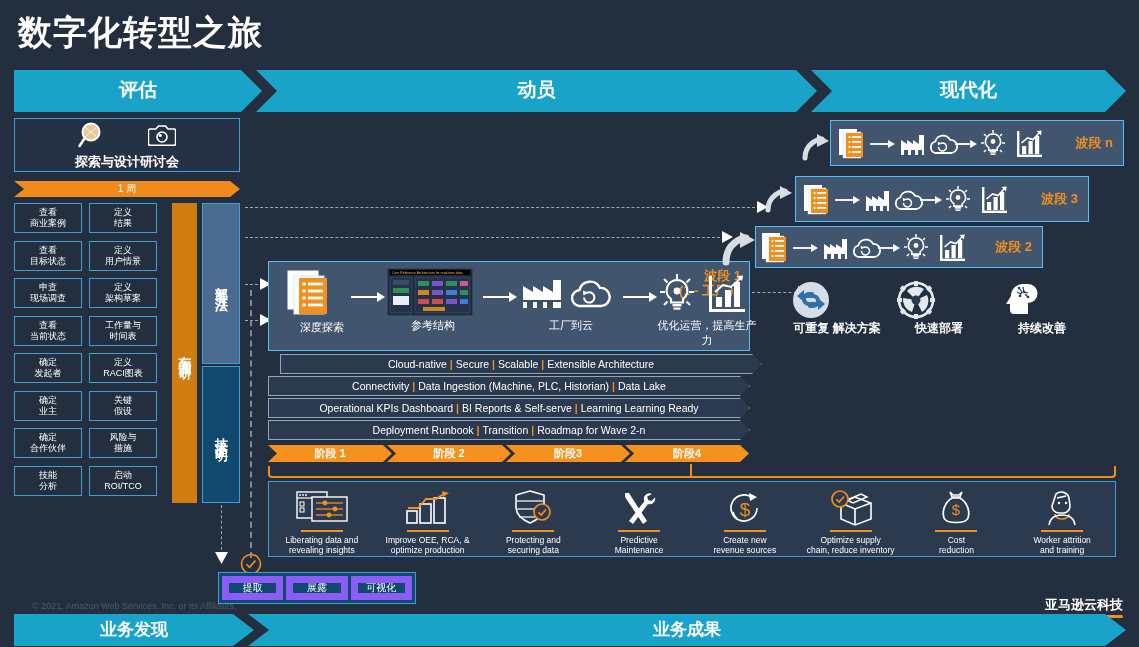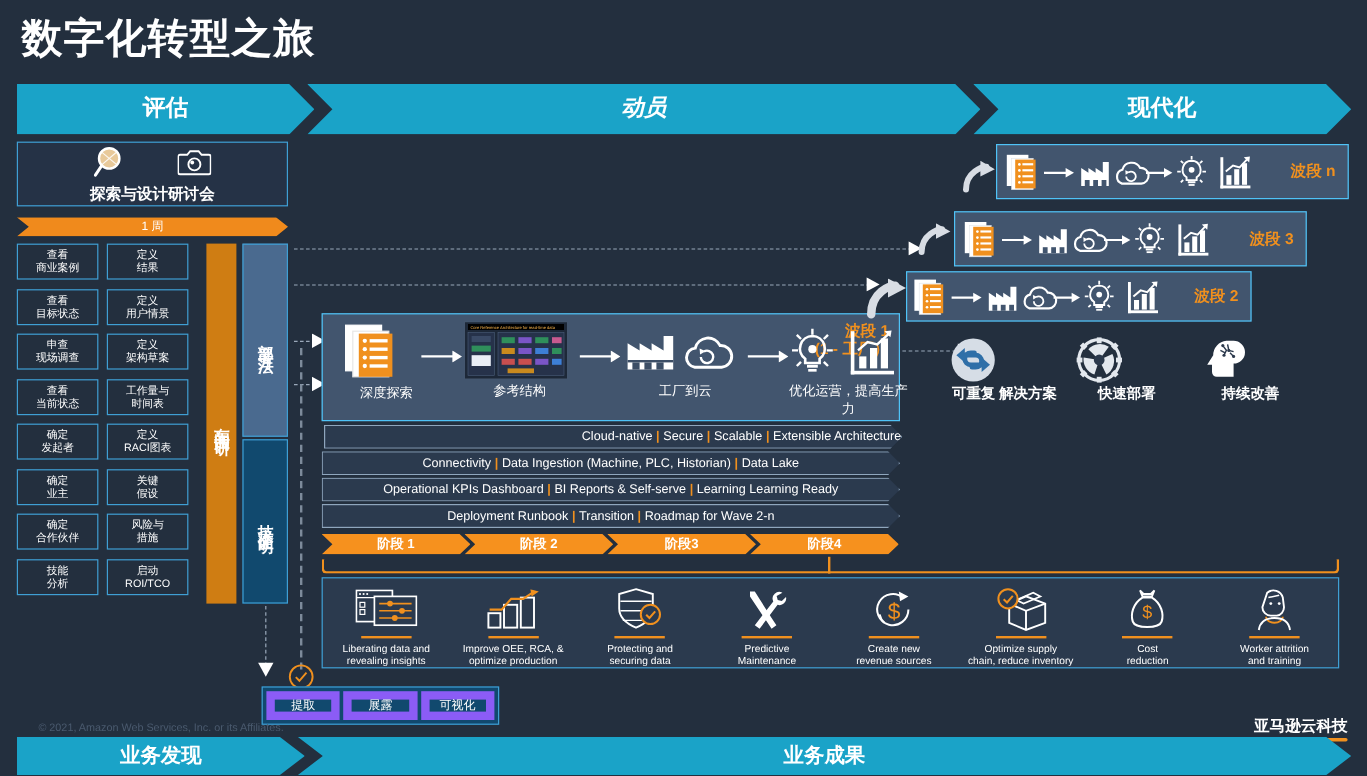--- a/index.html
+++ b/index.html
@@ -115,21 +115,21 @@
 <body>
 
 <div class="stage">
 
   <div class="abs" id="title">数字化转型之旅</div>
 
   <div class="abs" style="left:14px; top:70px; width:1112px; height:42px;">
     <div class="chev cut-r" style="left:0px;   top:0; width:248px;">
       <span class="chev-label">评估</span>
     </div>
-    <div class="chev cut-lr" style="left:242px; top:0; width:561px;font-style:italic;">
+    <div class="chev cut-lr" style="left:242px; top:0; width:561px;">
       <span class="chev-label">动员</span>
     </div>
     <div class="chev cut-lr" style="left:797px; top:0; width:315px;">
       <span class="chev-label">现代化</span>
     </div>
   </div>
 
   <div class="abs workshop" style="left:14px; top:118px; width:226px; height:54px;">
     <div style="display:flex; align-items:center; justify-content:center; gap:40px; height:30px; margin-top:2px;">
       <span>
@@ -606,21 +606,21 @@
         <circle cx="19" cy="7" r="1.3" fill="#2c3a4d"></circle>
           <circle cx="24" cy="11" r="1.3" fill="#2c3a4d"></circle>
         <circle cx="28" cy="16" r="1.3" fill="#2c3a4d"></circle>
           <circle cx="20" cy="15" r="1.3" fill="#2c3a4d"></circle>
       </svg>
     </span>
     <div class="bf-text">持续改善</div>
   </div>
 
   <div class="abs" id="arch-stack" style="left:268px; top:354px; width:482px; height:86px;">
-      <div class="arch" style="left: 2px; top: 0px; width: 482px; justify-content: flex-end;">
+      <div class="arch" style="left: 12px; top: 0px; width: 482px;">
         <span><span>Cloud-native</span><span class="sep">|</span><span>Secure</span><span class="sep">|</span><span>Scalable</span><span class="sep">|</span><span>Extensible Architecture</span></span>
       </div>
       <div class="arch" style="left: 0px; top: 22px; width: 482px;">
         <span><span>Connectivity</span><span class="sep">|</span><span>Data Ingestion (Machine, PLC, Historian)</span><span class="sep">|</span><span>Data Lake</span></span>
       </div>
       <div class="arch" style="left: 0px; top: 44px; width: 482px;">
         <span><span>Operational KPIs Dashboard</span><span class="sep">|</span><span>BI Reports &amp; Self-serve</span><span class="sep">|</span><span>Learning Learning Ready</span></span>
       </div>
       <div class="arch" style="left: 0px; top: 66px; width: 482px;">
         <span><span>Deployment Runbook</span><span class="sep">|</span><span>Transition</span><span class="sep">|</span><span>Roadmap for Wave 2-n</span></span>

